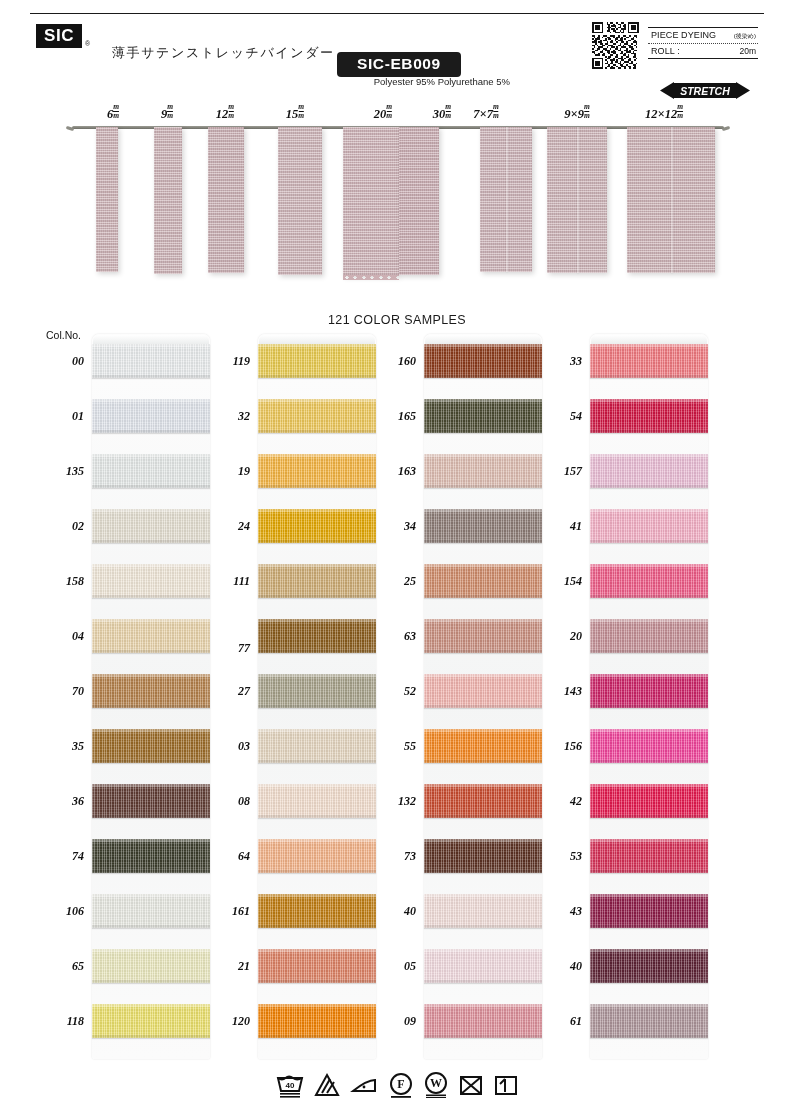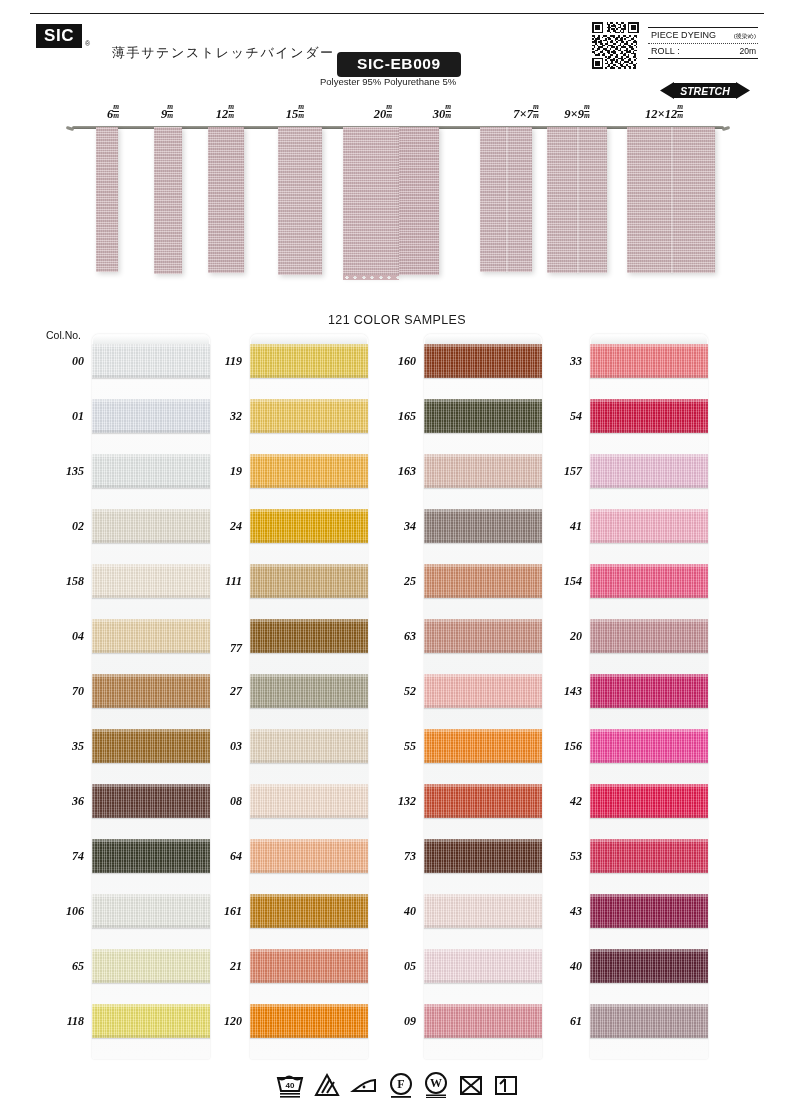--- a/index.html
+++ b/index.html
@@ -42,21 +42,21 @@
     text-align: right;
   }
   .code-badge {
     position: absolute; left: 337px; top: 52px;
     background: #1b1b1b; color: #fff;
     padding: 3px 20px 4px 20px; border-radius: 4px;
     font-size: 15.5px; font-weight: bold; letter-spacing: 0.6px;
   }
   .composition {
     position: absolute; left: 320px; top: 76px; width: 190px;
-    text-align: left; font-size: 9.5px; color: #222;
+    text-align: right; font-size: 9.5px; color: #222;
     white-space: nowrap;
   }
 
   
   .qr { position: absolute; left: 592px; top: 22px; width: 47px; height: 47px; }
   .qr svg { display: block; }
 
   
   .spec {
     position: absolute; left: 648px; top: 27px; width: 110px;
@@ -412,21 +412,21 @@
   </div>
 </div>
 
 <div class="width-labels" id="width-labels">
     <div class="wlbl" style="left: 113px;"><span>6</span><span class="frac"><span class="n">m</span><span class="d">m</span></span></div>
     <div class="wlbl" style="left: 167px;"><span>9</span><span class="frac"><span class="n">m</span><span class="d">m</span></span></div>
     <div class="wlbl" style="left: 225px;"><span>12</span><span class="frac"><span class="n">m</span><span class="d">m</span></span></div>
     <div class="wlbl" style="left: 295px;"><span>15</span><span class="frac"><span class="n">m</span><span class="d">m</span></span></div>
     <div class="wlbl" style="left: 383px;"><span>20</span><span class="frac"><span class="n">m</span><span class="d">m</span></span></div>
     <div class="wlbl" style="left: 442px;"><span>30</span><span class="frac"><span class="n">m</span><span class="d">m</span></span></div>
-    <div class="wlbl" style="left: 526px;"><span>7×7</span><span class="frac"><span class="n">m</span><span class="d">m</span></span></div>
+    <div class="wlbl" style="left: 486px;"><span>7×7</span><span class="frac"><span class="n">m</span><span class="d">m</span></span></div>
     <div class="wlbl" style="left: 577px;"><span>9×9</span><span class="frac"><span class="n">m</span><span class="d">m</span></span></div>
     <div class="wlbl" style="left: 664px;"><span>12×12</span><span class="frac"><span class="n">m</span><span class="d">m</span></span></div>
   </div>
 
 <div class="ribbon-area">
   <div class="rod"></div>
   <div id="ribbons">
       <div class="ribbon" style="left: 96px; width: 22px; height: 145px; background-color: rgb(203, 175, 179);"></div>
       <div class="ribbon" style="left: 154px; width: 28px; height: 147px; background-color: rgb(203, 176, 180);"></div>
       <div class="ribbon" style="left: 208px; width: 36px; height: 146px; background-color: rgb(201, 173, 178);"></div>
@@ -509,21 +509,21 @@
         <span class="edge-t"></span>
         <span class="edge-b"></span>
       </div>
       <div class="swlbl" style="top: 632px; left: -52px;">65</div>
       <div class="sw" style="top: 670px; background-color: rgb(235, 224, 106);">
         <span class="edge-t"></span>
         <span class="edge-b"></span>
       </div>
       <div class="swlbl" style="top: 687px; left: -52px;">118</div>
     </div>
-    <div class="col" style="left: 250px;">
+    <div class="col" style="left: 258px;">
       <div class="strip"></div>
       <div class="sw" style="top: 10px; background-color: rgb(232, 202, 78);">
         <span class="edge-t"></span>
         <span class="edge-b"></span>
       </div>
       <div class="swlbl" style="top: 27px; left: -52px;">119</div>
       <div class="sw" style="top: 65px; background-color: rgb(237, 199, 88);">
         <span class="edge-t"></span>
         <span class="edge-b"></span>
       </div>

